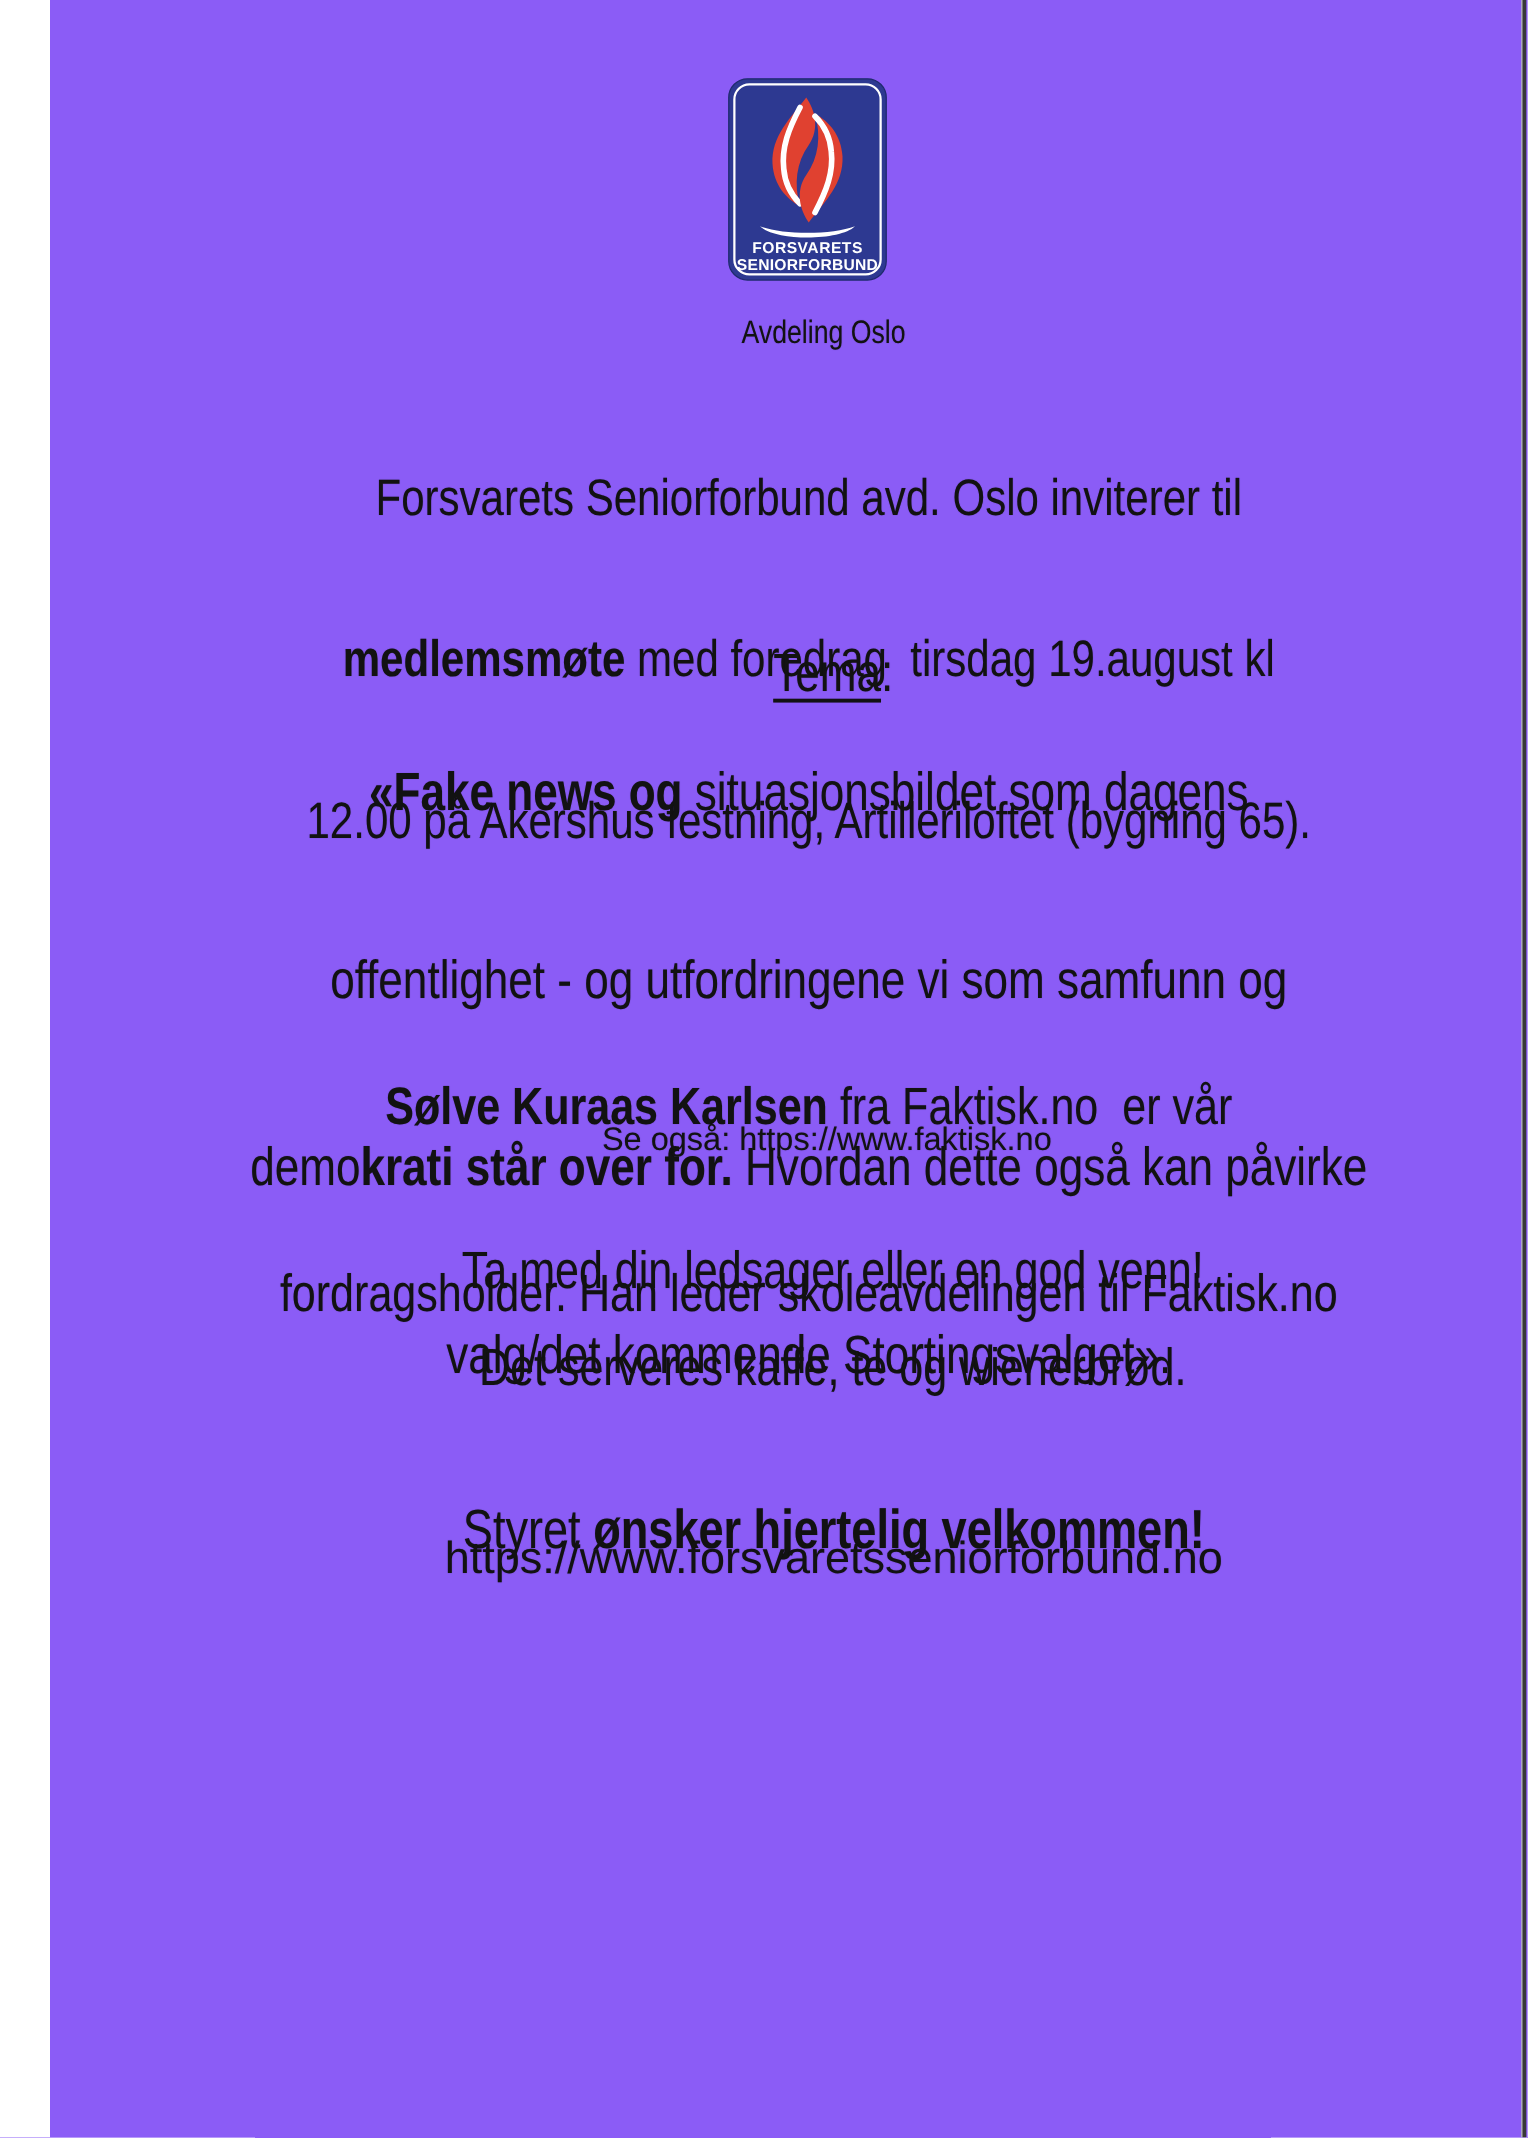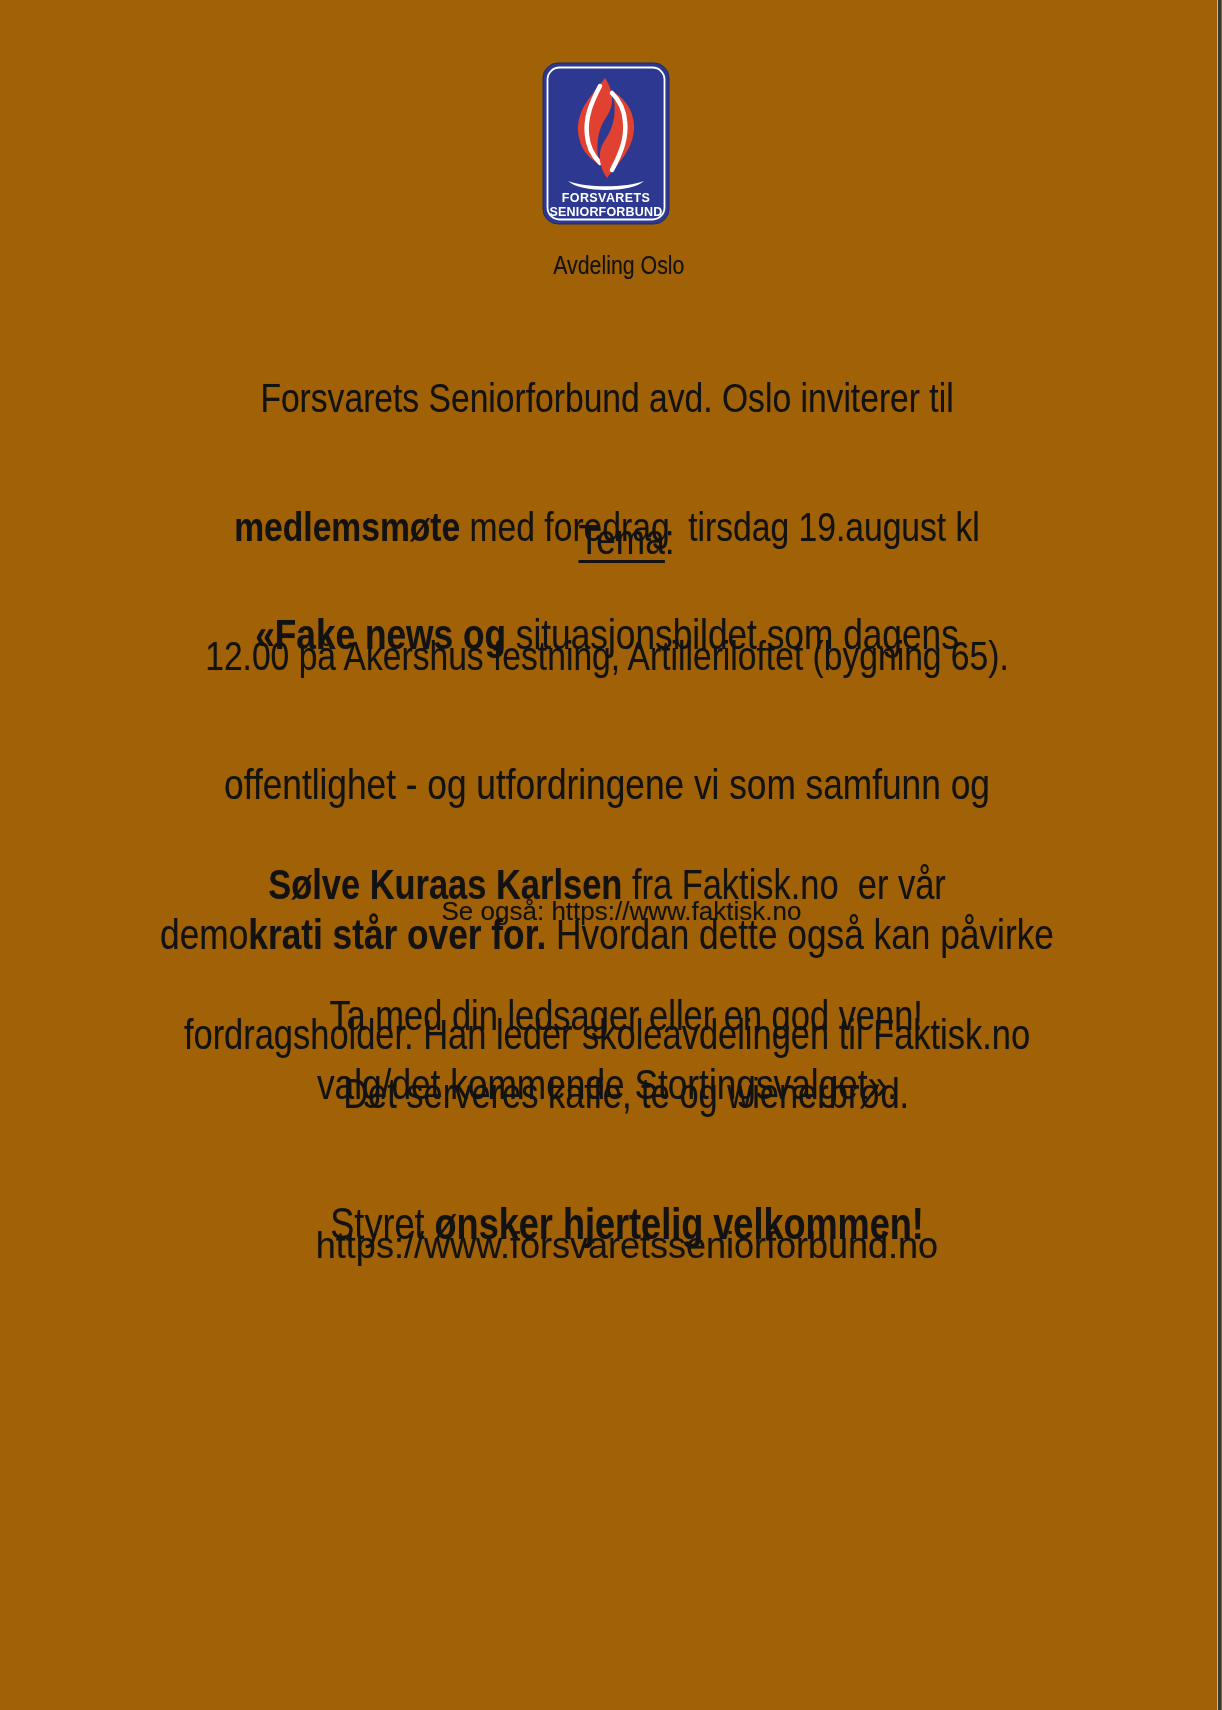--- a/index.html
+++ b/index.html
@@ -4,21 +4,21 @@
 <style>
   html, body { margin: 0; padding: 0; }
   body {
     width: 1222px; height: 1710px;
     background: #ffffff;
     font-family: "Liberation Sans", "DejaVu Sans", sans-serif;
     color: #121212;
     position: relative;
     overflow: hidden;
   }
-  .page { position: absolute; inset: 0; background: #a16207; }
+  .page { position: absolute; inset: 0; background: #8b5cf6; margin-left: 40px; }
 
   .scan-edge {
     position: absolute; top: 0; right: 1px;
     width: 3px; height: 100%;
     background: #383838;
     box-shadow: -1px 0 0 #b9b9b9;
   }
 
   .logo-wrap { position: absolute; left: 542px; top: 62px; width: 128px; height: 163px; }
 

